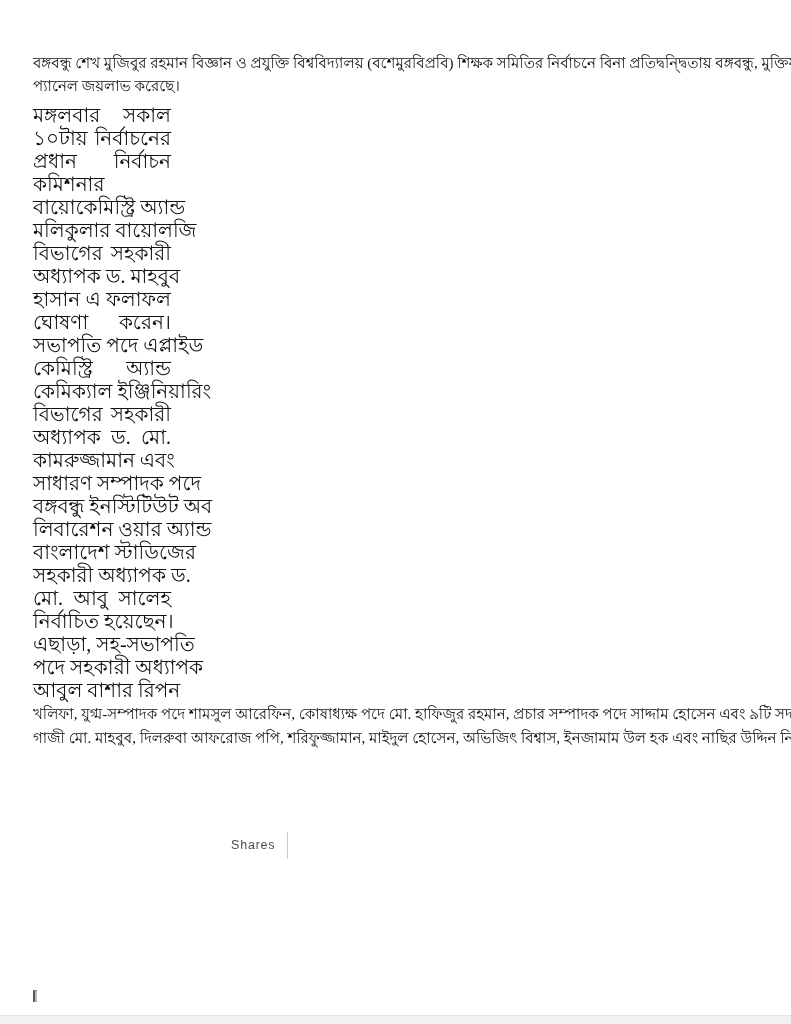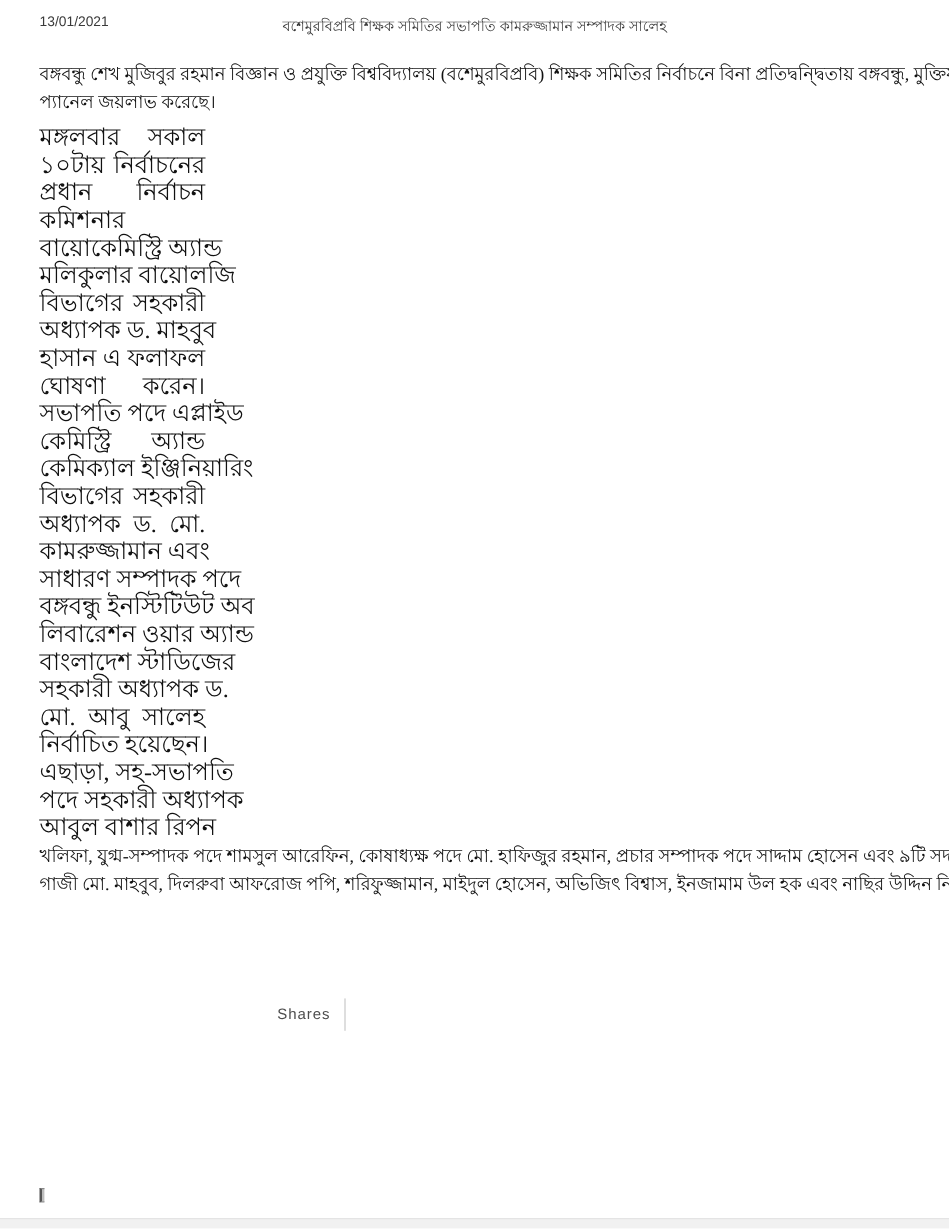--- a/index.html
+++ b/index.html
@@ -119,24 +119,20 @@
     height: 9px;
     background: #f1f1f1;
     border-top: 1px solid #e4e4e4;
   }
 </style>
 </head>
 <body>
 
 <div class="page">
 
-  <div class="print-header">
-    <span class="print-date">13/01/2021</span>
-    <span class="print-title">বশেমুরবিপ্রবি শিক্ষক সমিতির সভাপতি কামরুজ্জামান সম্পাদক সালেহ</span>
-  </div>
 
   <div class="intro">
       <div class="text-line">বঙ্গবন্ধু শেখ মুজিবুর রহমান বিজ্ঞান ও প্রযুক্তি বিশ্ববিদ্যালয় (বশেমুরবিপ্রবি) শিক্ষক সমিতির নির্বাচনে বিনা প্রতিদ্বন্দ্বিতায় বঙ্গবন্ধু, মুক্তিযুদ্ধ এবং ব</div>
       <div class="text-line">প্যানেল জয়লাভ করেছে।</div>
     </div>
 
   <div class="column">
       <div class="text-line">মঙ্গলবার সকাল</div>
       <div class="text-line">১০টায় নির্বাচনের</div>
       <div class="text-line">প্রধান নির্বাচন</div>

